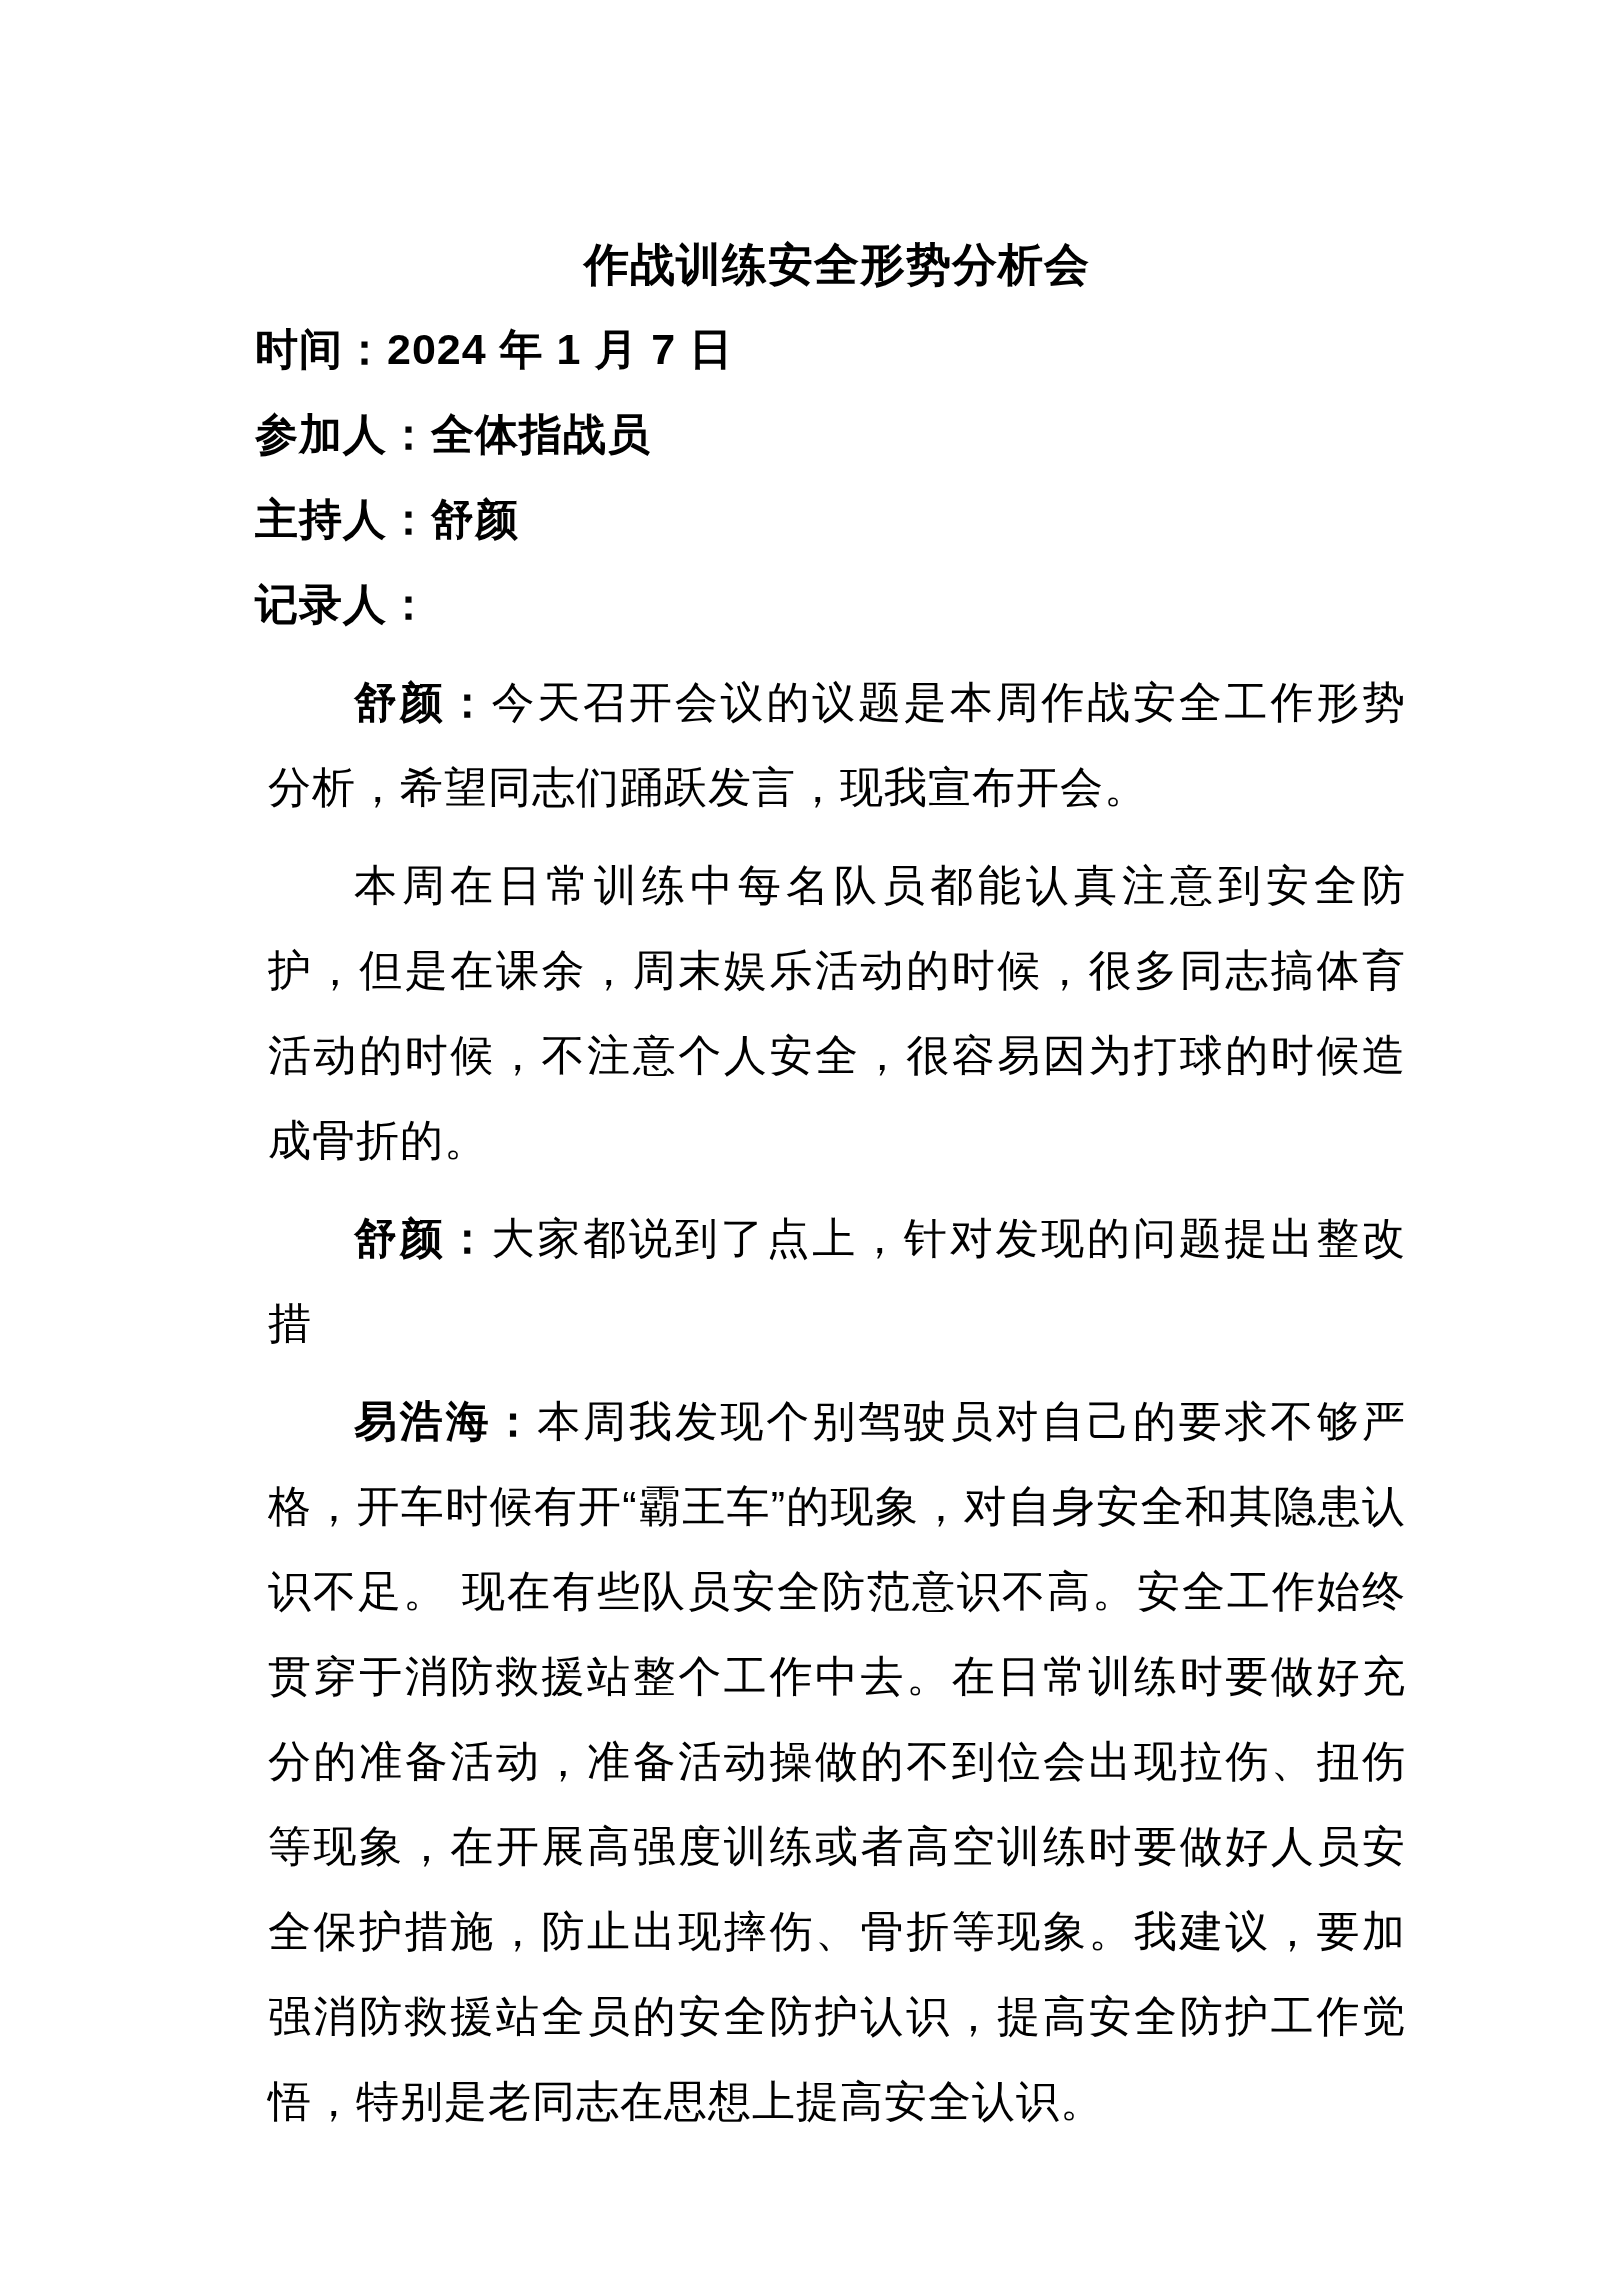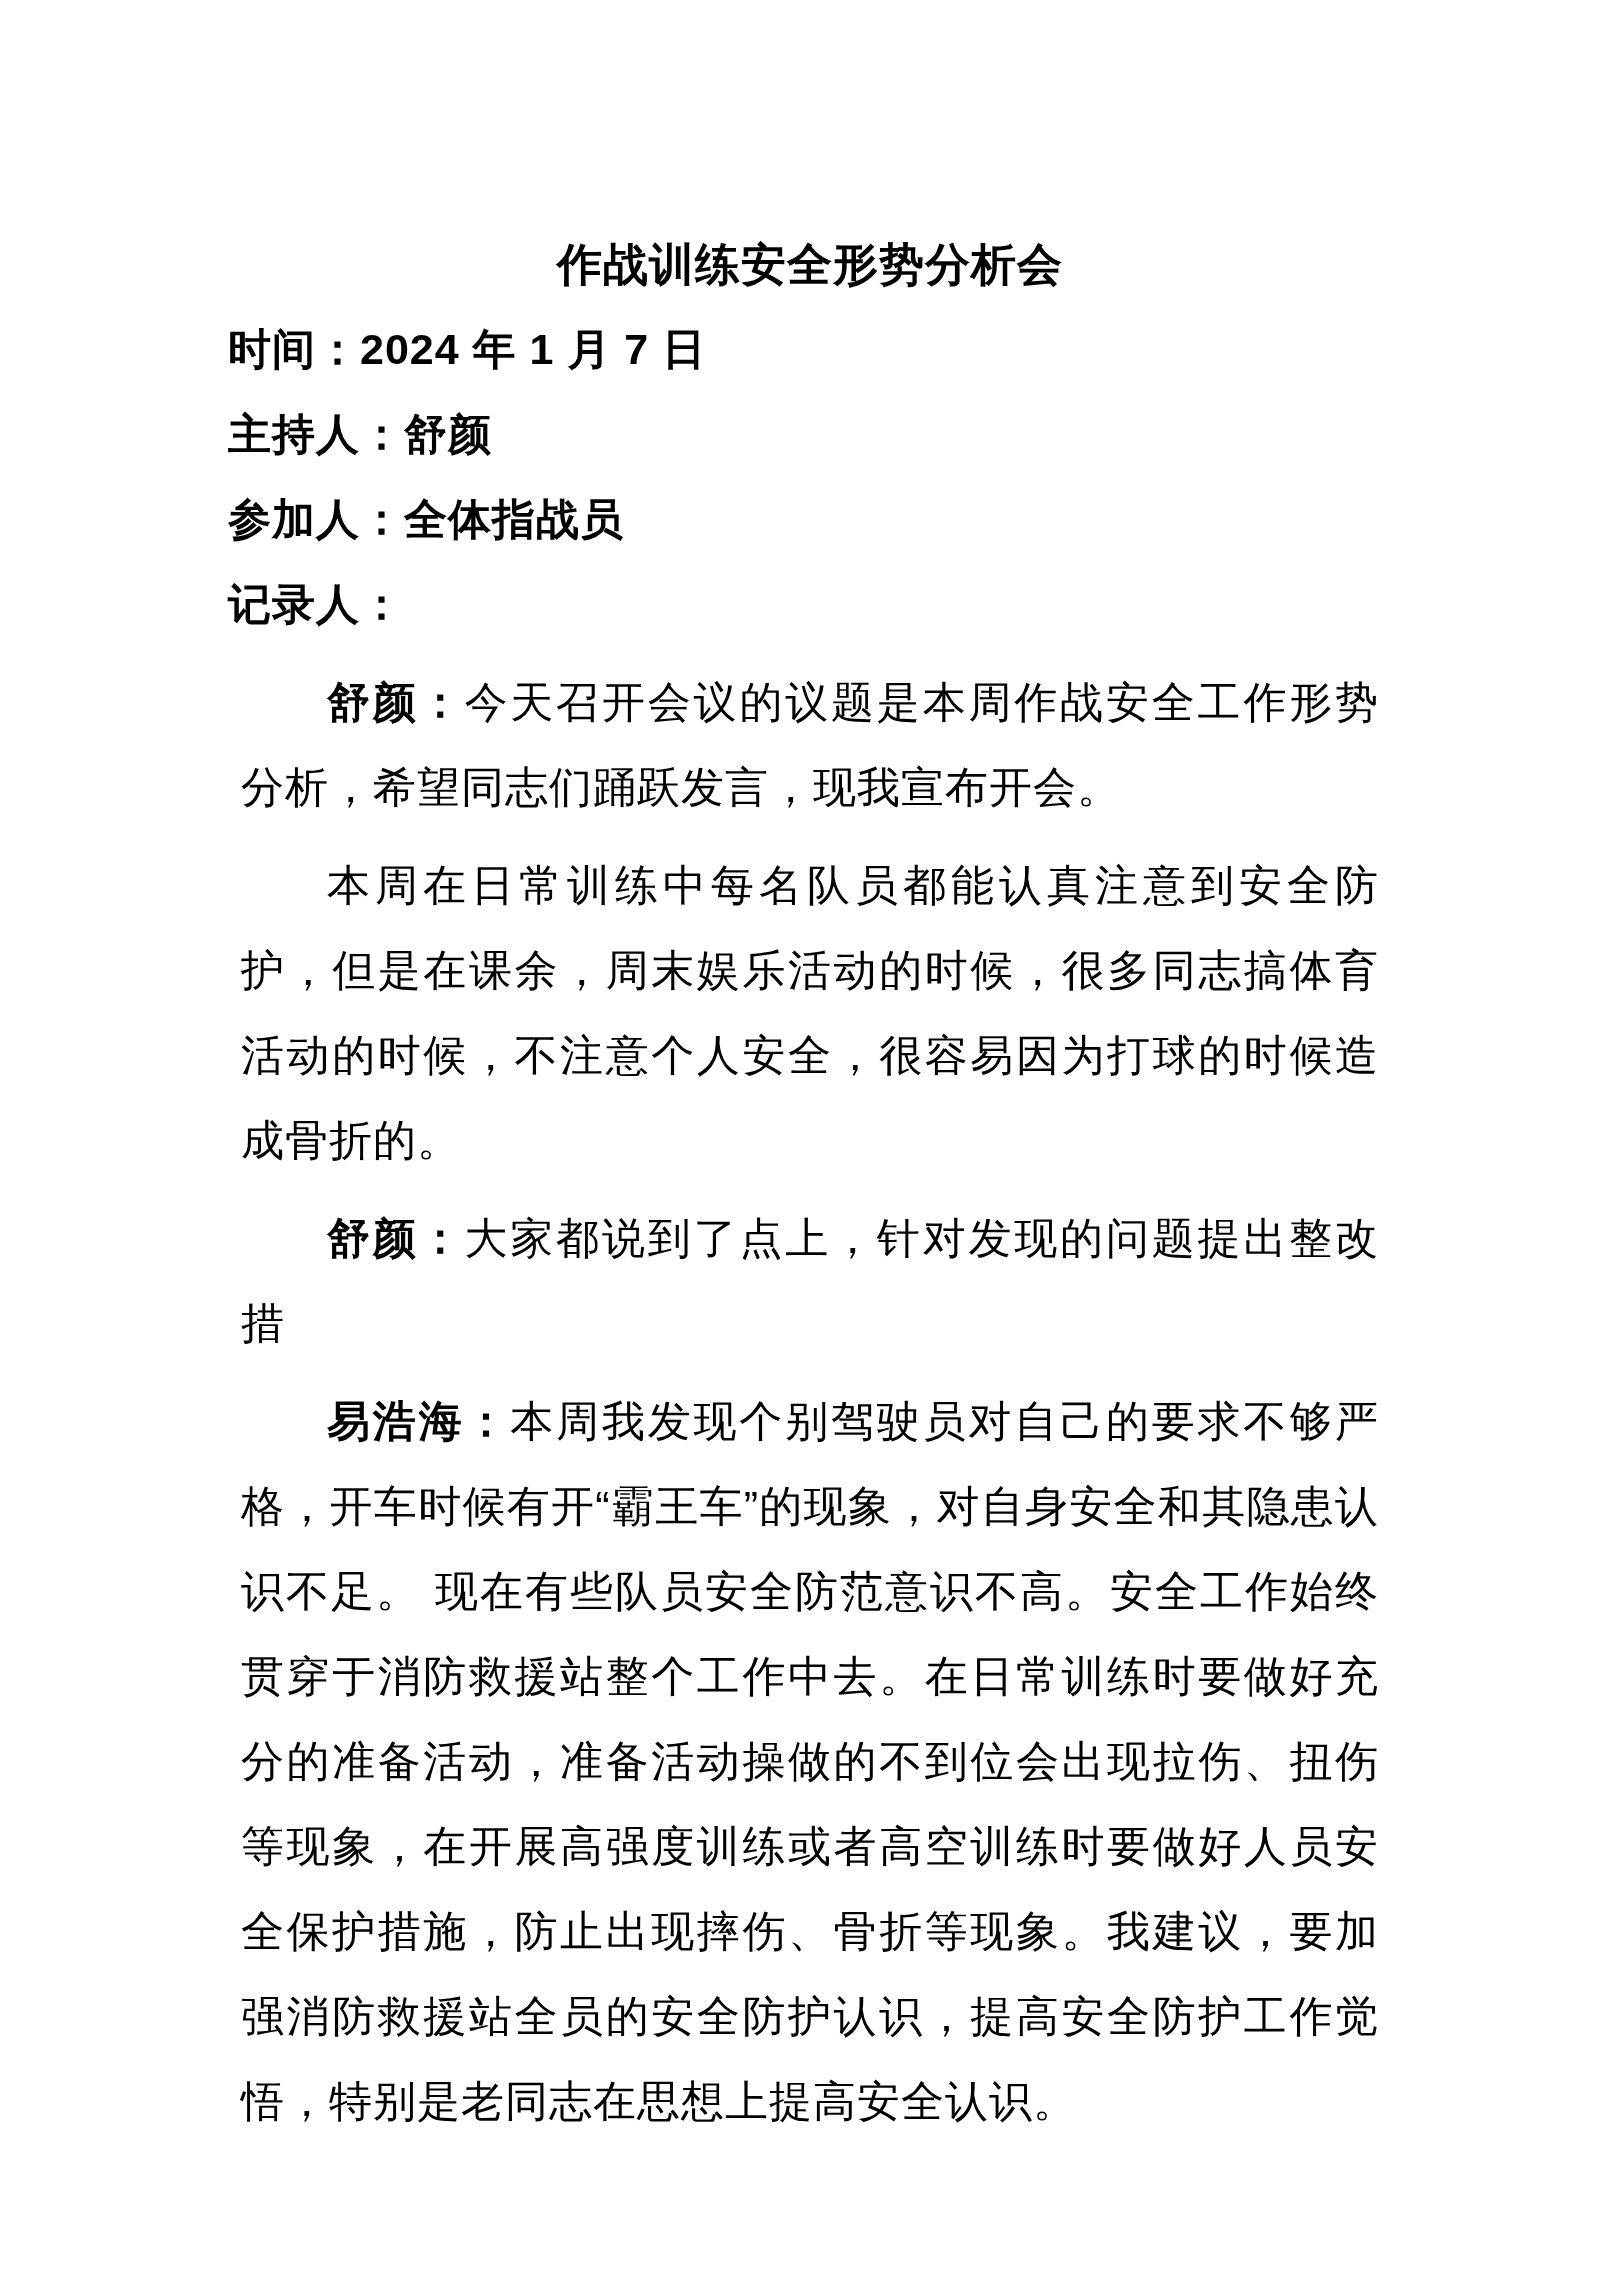--- a/index.html
+++ b/index.html
@@ -11,21 +11,21 @@
     position: relative;
     width: 1621px;
     height: 2293px;
     background: #ffffff;
     color: #000000;
     font-family: "Liberation Sans", sans-serif;
     overflow: hidden;
   }
   .content {
     position: absolute;
-    left: 228px;
+    left: 255px;
     top: 222px;
     width: 1164px;
     font-size: 43px;
     line-height: 85px;
     letter-spacing: 1px;
     text-align: justify;
   }
   .doc-title {
     font-weight: bold;
     font-size: 45px;
@@ -50,25 +50,25 @@
   <div class="content">
 
     <div class="doc-title">作战训练安全形势分析会</div>
 
     <div class="meta-line">
       <span>时间：</span><span>2024 年 1 月 7 日</span>
     </div>
 
 
     <div class="meta-line">
-      <span>主持人：</span><span>舒颜</span>
+      <span>参加人：</span><span>全体指战员</span>
     </div>
 
     <div class="meta-line">
-      <span>参加人：</span><span>全体指战员</span>
+      <span>主持人：</span><span>舒颜</span>
     </div>
 
     <div class="meta-line">
       <span>记录人：</span><span></span>
     </div>
 
     <p class="para">
       <span class="speaker">舒颜：</span><span>今天召开会议的议题是本周作战安全工作形势分析，希望同志们踊跃发言，现我宣布开会。</span>
     </p>
 

